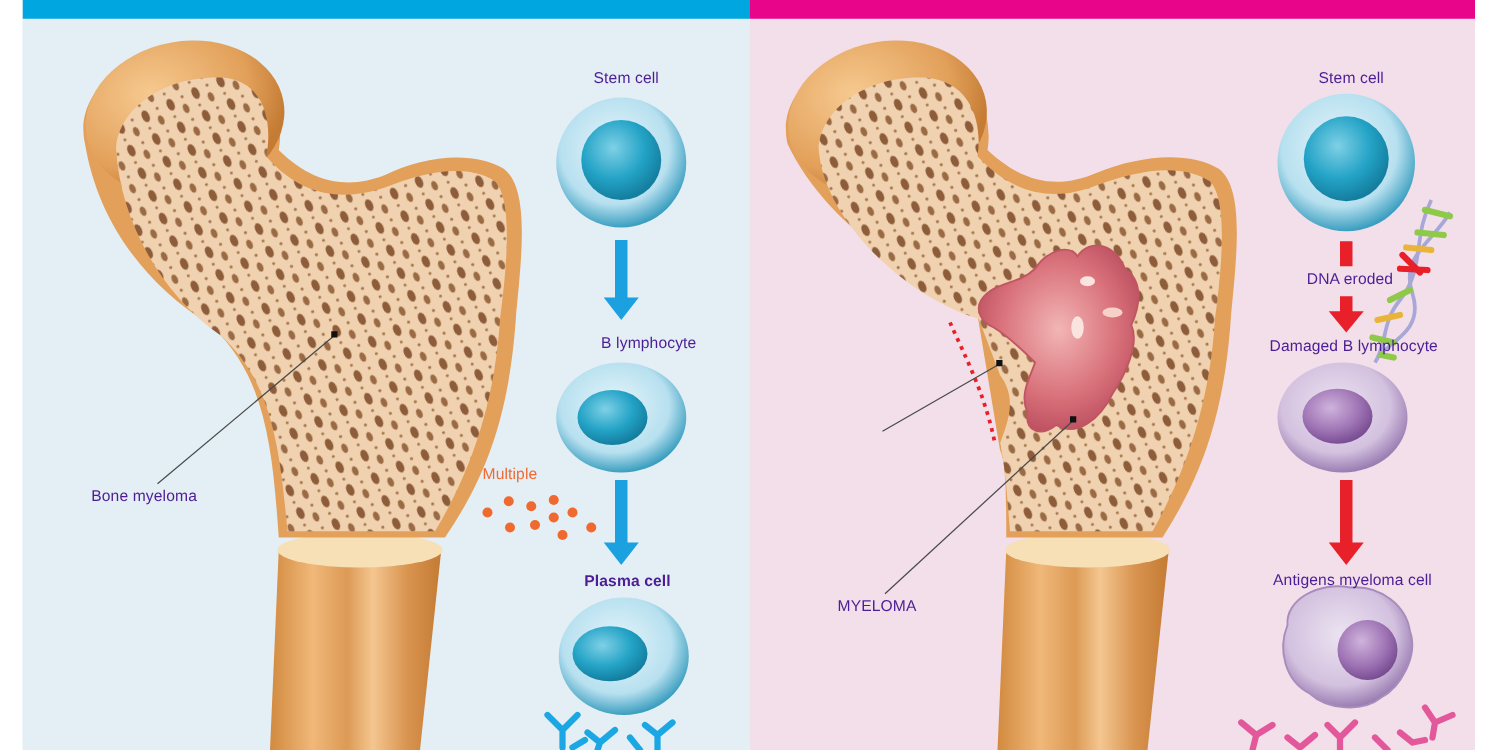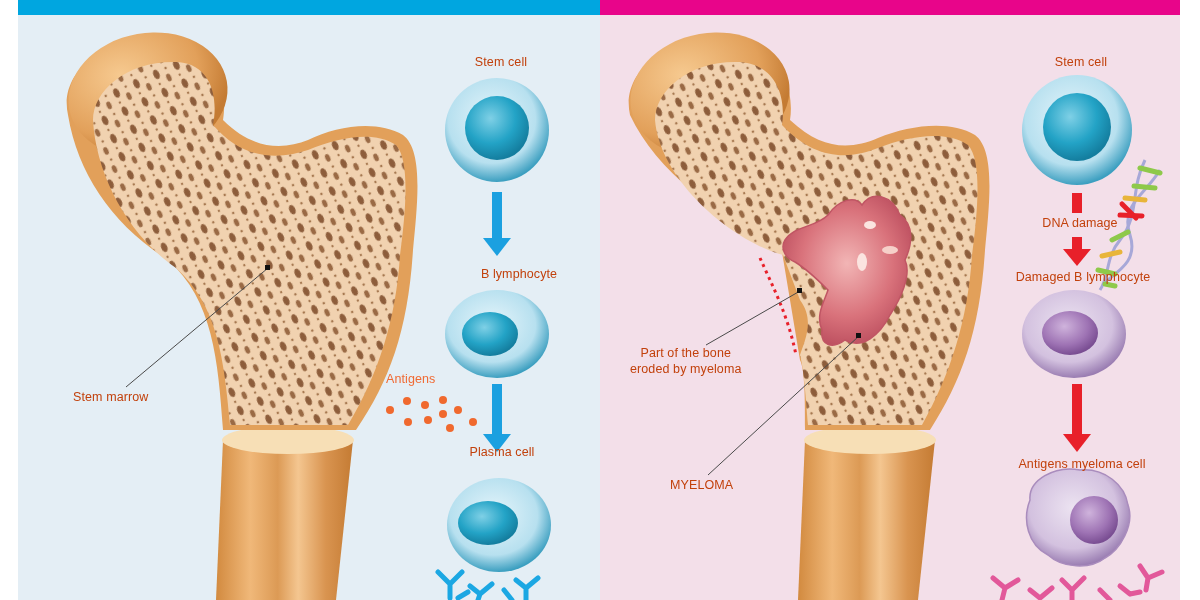--- a/index.html
+++ b/index.html
@@ -5,21 +5,21 @@
   html,body{margin:0;padding:0;background:#ffffff;}
   body{width:1200px;height:600px;position:relative;overflow:hidden;font-family:"Liberation Sans","DejaVu Sans",sans-serif;}
   .panel{position:absolute;top:0;height:600px;overflow:hidden;}
   .panel-left{left:18px;width:582px;background:#e4eef5;}
   .panel-right{left:600px;width:580px;background:#f3dfe9;}
   .header{position:absolute;top:0;left:0;right:0;height:15px;}
   .panel-left .header{background:#00a6e0;}
   .panel-right .header{background:#e8058a;}
   .header-title{display:block;color:transparent;font-size:10px;text-align:center;line-height:15px;}
   svg.art{position:absolute;left:0;top:0;}
-  .lbl{position:absolute;font-size:12.5px;color:#c2410c;white-space:nowrap;letter-spacing:0.1px;}
+  .lbl{position:absolute;font-size:12.5px;color:#4c1d95;white-space:nowrap;letter-spacing:0.1px;}
   .lbl.c{transform:translateX(-50%);text-align:center;}
   .lbl.antigens{color:#f06a33;font-size:12.5px;}
   .lbl.multi{text-align:center;line-height:16px;}
 </style>
 </head>
 <body>
 
 <svg width="0" height="0" style="position:absolute">
   <defs>
     <radialGradient id="blueCell" cx="45%" cy="40%" r="60%">
@@ -125,25 +125,25 @@
 
     <g stroke="#1ba7e3" stroke-width="5" stroke-linecap="round" fill="none">
       <path d="M420,572 L432,584 M444,572 L432,584 M432,584 L432,598"></path>
       <path d="M452,586 L462,594 M474,584 L462,594 M462,594 L460,600"></path>
       <path d="M498,580 L508,588 M520,578 L508,588 M508,588 L508,600"></path>
       <path d="M486,590 L494,600"></path>
       <path d="M440,598 L450,592"></path>
     </g>
   </svg>
 
-  <span class="lbl" style="left:55px;top:390px;">Stem marrow</span>
+  <span class="lbl" style="left:55px;top:390px;">Bone myeloma</span>
   <span class="lbl c" style="left:483px;top:55px;">Stem cell</span>
   <span class="lbl c" style="left:501px;top:267px;">B lymphocyte</span>
-  <span class="lbl antigens" style="left:368px;top:372px;">Antigens</span>
-  <span class="lbl c" style="left:484px;top:445px;">Plasma cell</span>
+  <span class="lbl antigens" style="left:368px;top:372px;">Multiple</span>
+  <span class="lbl c" style="left:484px;top:458px;font-weight:bold;">Plasma cell</span>
 </div>
 
 <div class="panel panel-right">
   <div class="header">
     <span class="header-title"></span>
   </div>
 
   <svg class="art" width="580" height="600" viewBox="0 0 580 600">
 
     <path d="M205,440 L335,440 L318,600 L198,600 Z" fill="url(#shaft)"></path>
@@ -211,21 +211,17 @@
       <path d="M393,578 L405,588 M418,580 L405,588 M405,588 L402,600"></path>
       <path d="M430,590 L440,598 M452,588 L440,598"></path>
       <path d="M462,580 L472,590 M484,578 L472,590 M472,590 L472,600"></path>
       <path d="M540,566 L548,578 M562,572 L548,578 M548,578 L546,590"></path>
       <path d="M520,586 L530,594 M540,592 L530,594"></path>
       <path d="M500,590 L510,600"></path>
     </g>
   </svg>
 
   <span class="lbl c" style="left:481px;top:55px;">Stem cell</span>
-  <span class="lbl c" style="left:480px;top:216px;">DNA damage</span>
+  <span class="lbl c" style="left:480px;top:216px;">DNA eroded</span>
   <span class="lbl c" style="left:483px;top:270px;">Damaged B lymphocyte</span>
-  <div class="lbl multi" style="left:30px;top:345px;">
-    <div>Part of the bone</div>
-    <div>eroded by myeloma</div>
-  </div>
   <span class="lbl" style="left:70px;top:478px;">MYELOMA</span>
   <span class="lbl c" style="left:482px;top:457px;">Antigens myeloma cell</span>
 </div>
 
 </body></html>

